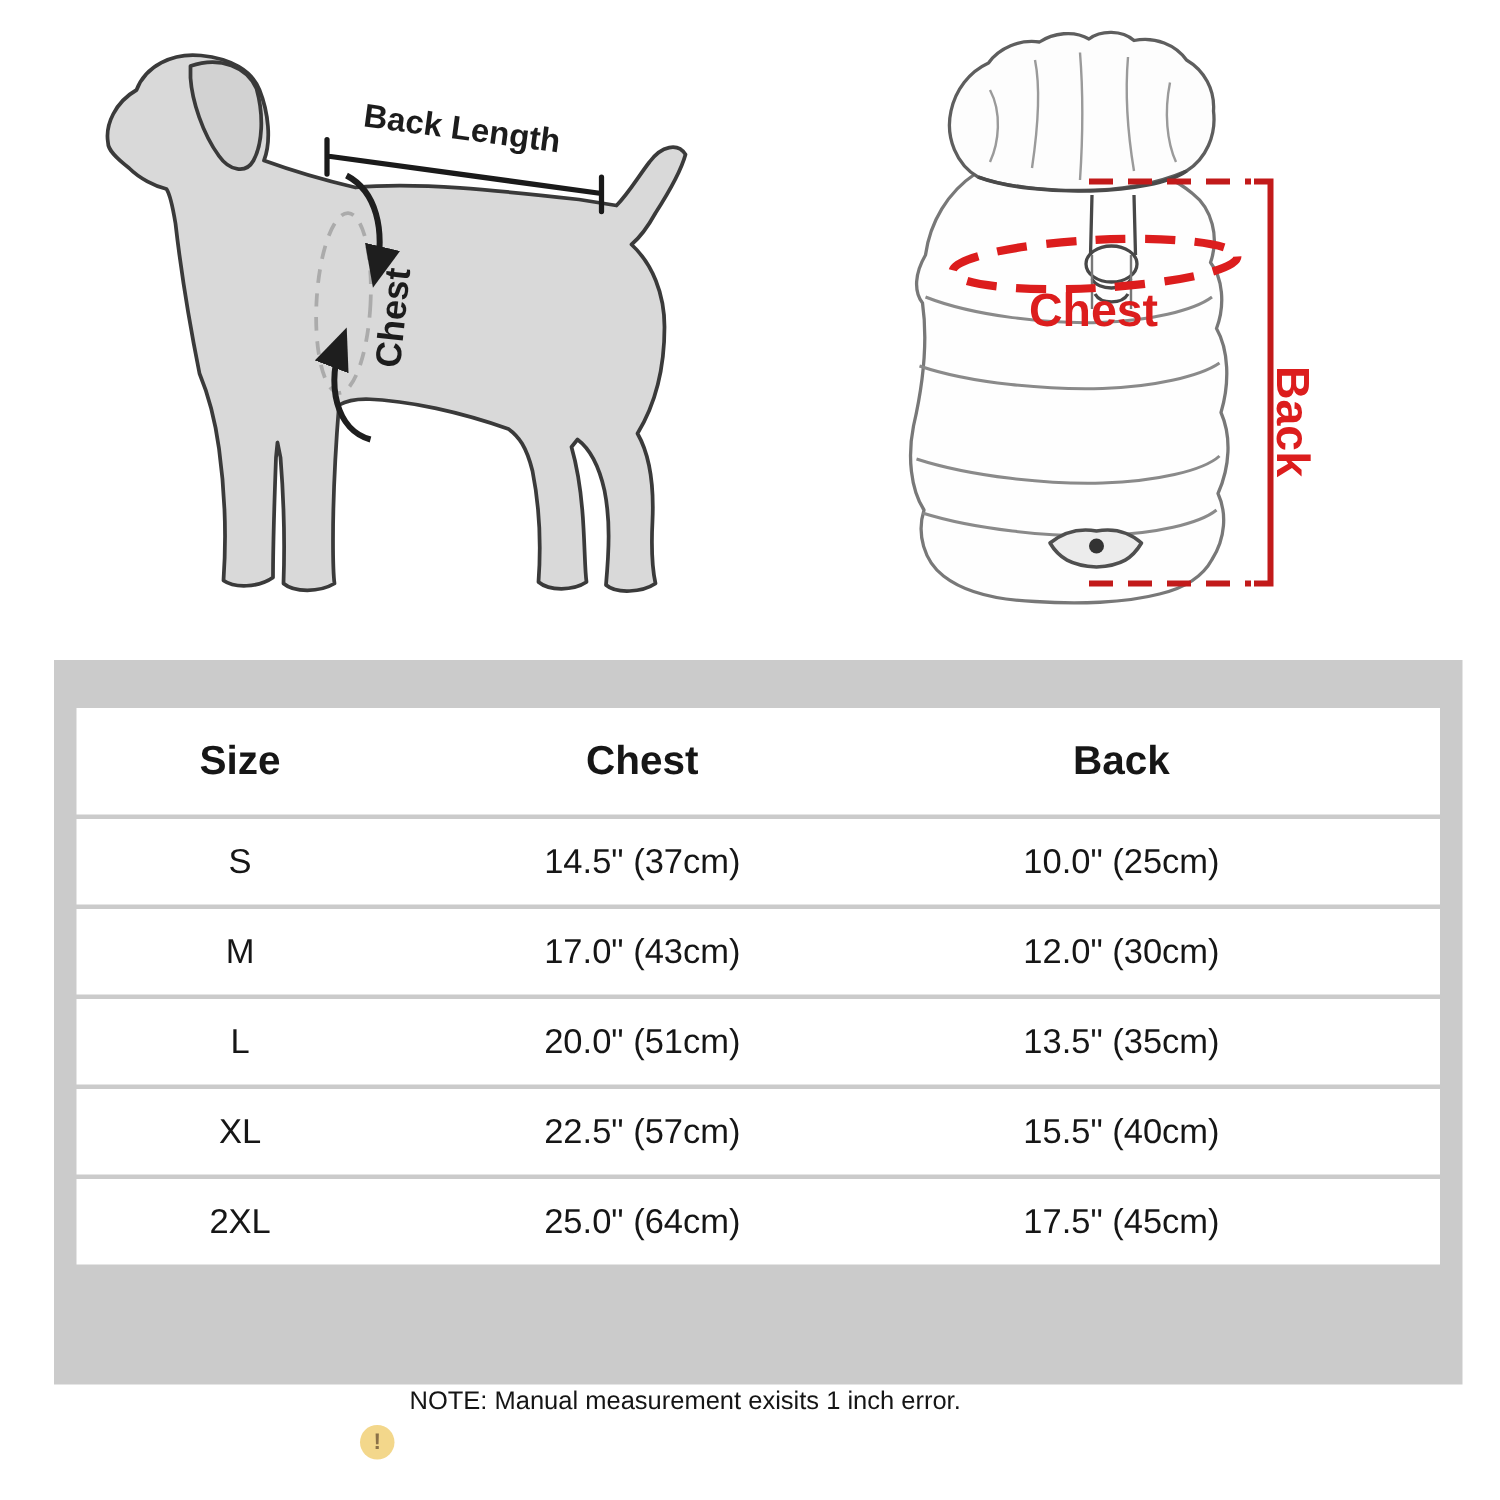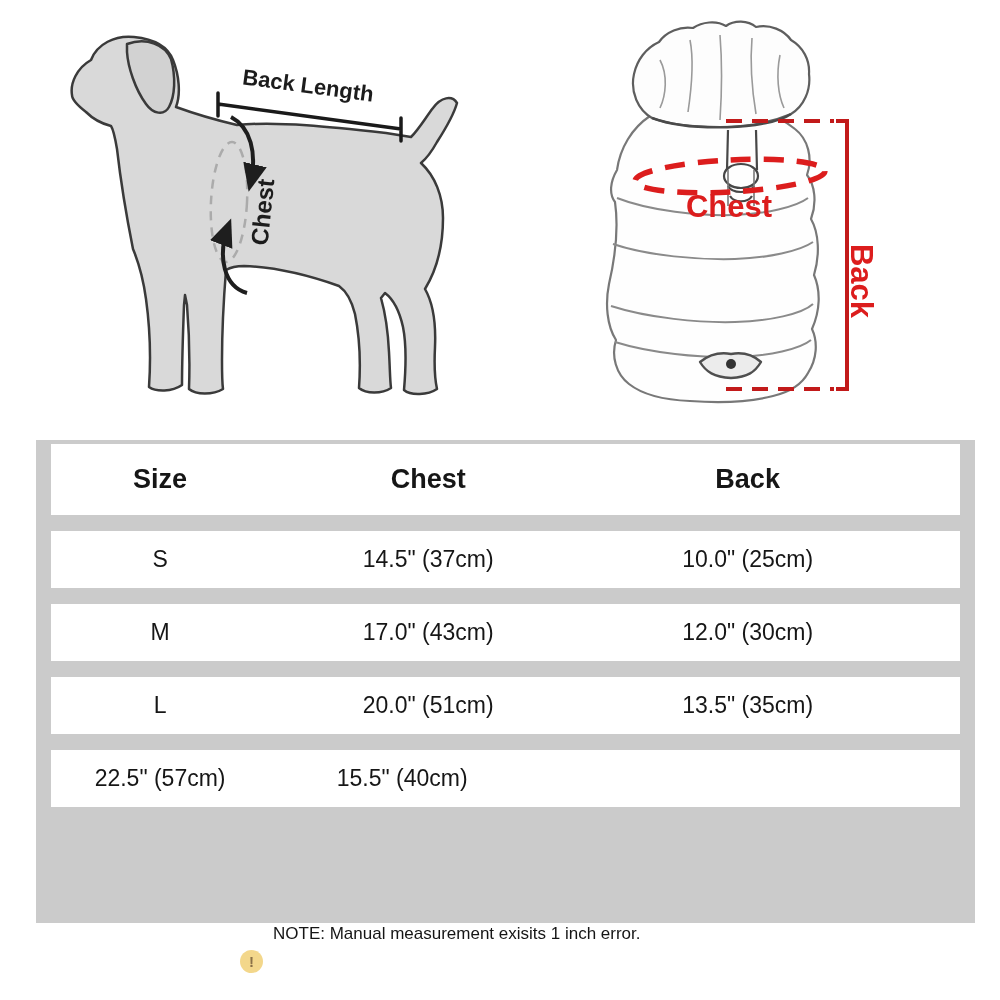--- a/index.html
+++ b/index.html
@@ -9,22 +9,22 @@
   .label{position:absolute;transform:translate(-50%,-50%);white-space:nowrap;}
   .lbl-backlength{left:308px;top:86px;font-size:22px;font-weight:700;color:#1c1c1c;
                   transform:translate(-50%,-50%) rotate(7.6deg);}
   .lbl-dogchest{left:263px;top:212px;font-size:24px;font-weight:700;color:#1c1c1c;
                 transform:translate(-50%,-50%) rotate(-84deg);}
   .lbl-vestchest{left:729px;top:207px;font-size:31px;font-weight:700;color:#dc1d1d;}
   .lbl-vestback{left:861px;top:281px;font-size:31px;font-weight:700;color:#dc1d1d;
                 transform:translate(-50%,-50%) rotate(90deg);}
   
   .size-table{position:absolute;left:36px;top:440px;width:939px;height:483px;
-              background:#cbcbcb;box-sizing:border-box;padding:4px 15px;
-              display:flex;flex-direction:column;gap:16px;}
+              background:#cbcbcb;box-sizing:border-box;padding:32px 15px;
+              display:flex;flex-direction:column;gap:3px;}
   .row{background:#ffffff;display:grid;grid-template-columns:24% 35% 41%;
        align-items:center;text-align:center;}
   .row .c3{padding-right:52px;}
   .row.th{height:71px;flex:0 0 71px;font-size:27px;font-weight:700;color:#161616;}
   .row.tr{height:57px;flex:0 0 57px;font-size:23px;font-weight:400;color:#161616;}
   
   .note-icon{position:absolute;left:240px;top:950px;width:23px;height:23px;border-radius:50%;
              background:#f3d78b;display:flex;align-items:center;justify-content:center;
              font-size:15px;font-weight:700;color:#8a7148;}
   .note-text{position:absolute;left:273px;top:922px;height:24px;line-height:24px;
@@ -185,21 +185,27 @@
       <div class="c1">M</div>
       <div class="c2">17.0" (43cm)</div>
       <div class="c3">12.0" (30cm)</div>
     </div>
     <div class="row tr">
       <div class="c1">L</div>
       <div class="c2">20.0" (51cm)</div>
       <div class="c3">13.5" (35cm)</div>
     </div>
     <div class="row tr">
+      <div class="c1">XL</div>
       <div class="c2">22.5" (57cm)</div>
       <div class="c3">15.5" (40cm)</div>
     </div>
+    <div class="row tr">
+      <div class="c1">2XL</div>
+      <div class="c2">25.0" (64cm)</div>
+      <div class="c3">17.5" (45cm)</div>
+    </div>
   </div>
 
   <div class="note-icon">!</div>
   <div class="note-text">NOTE: Manual measurement exisits 1 inch error.</div>
 
 </div>
 
 </body></html>

